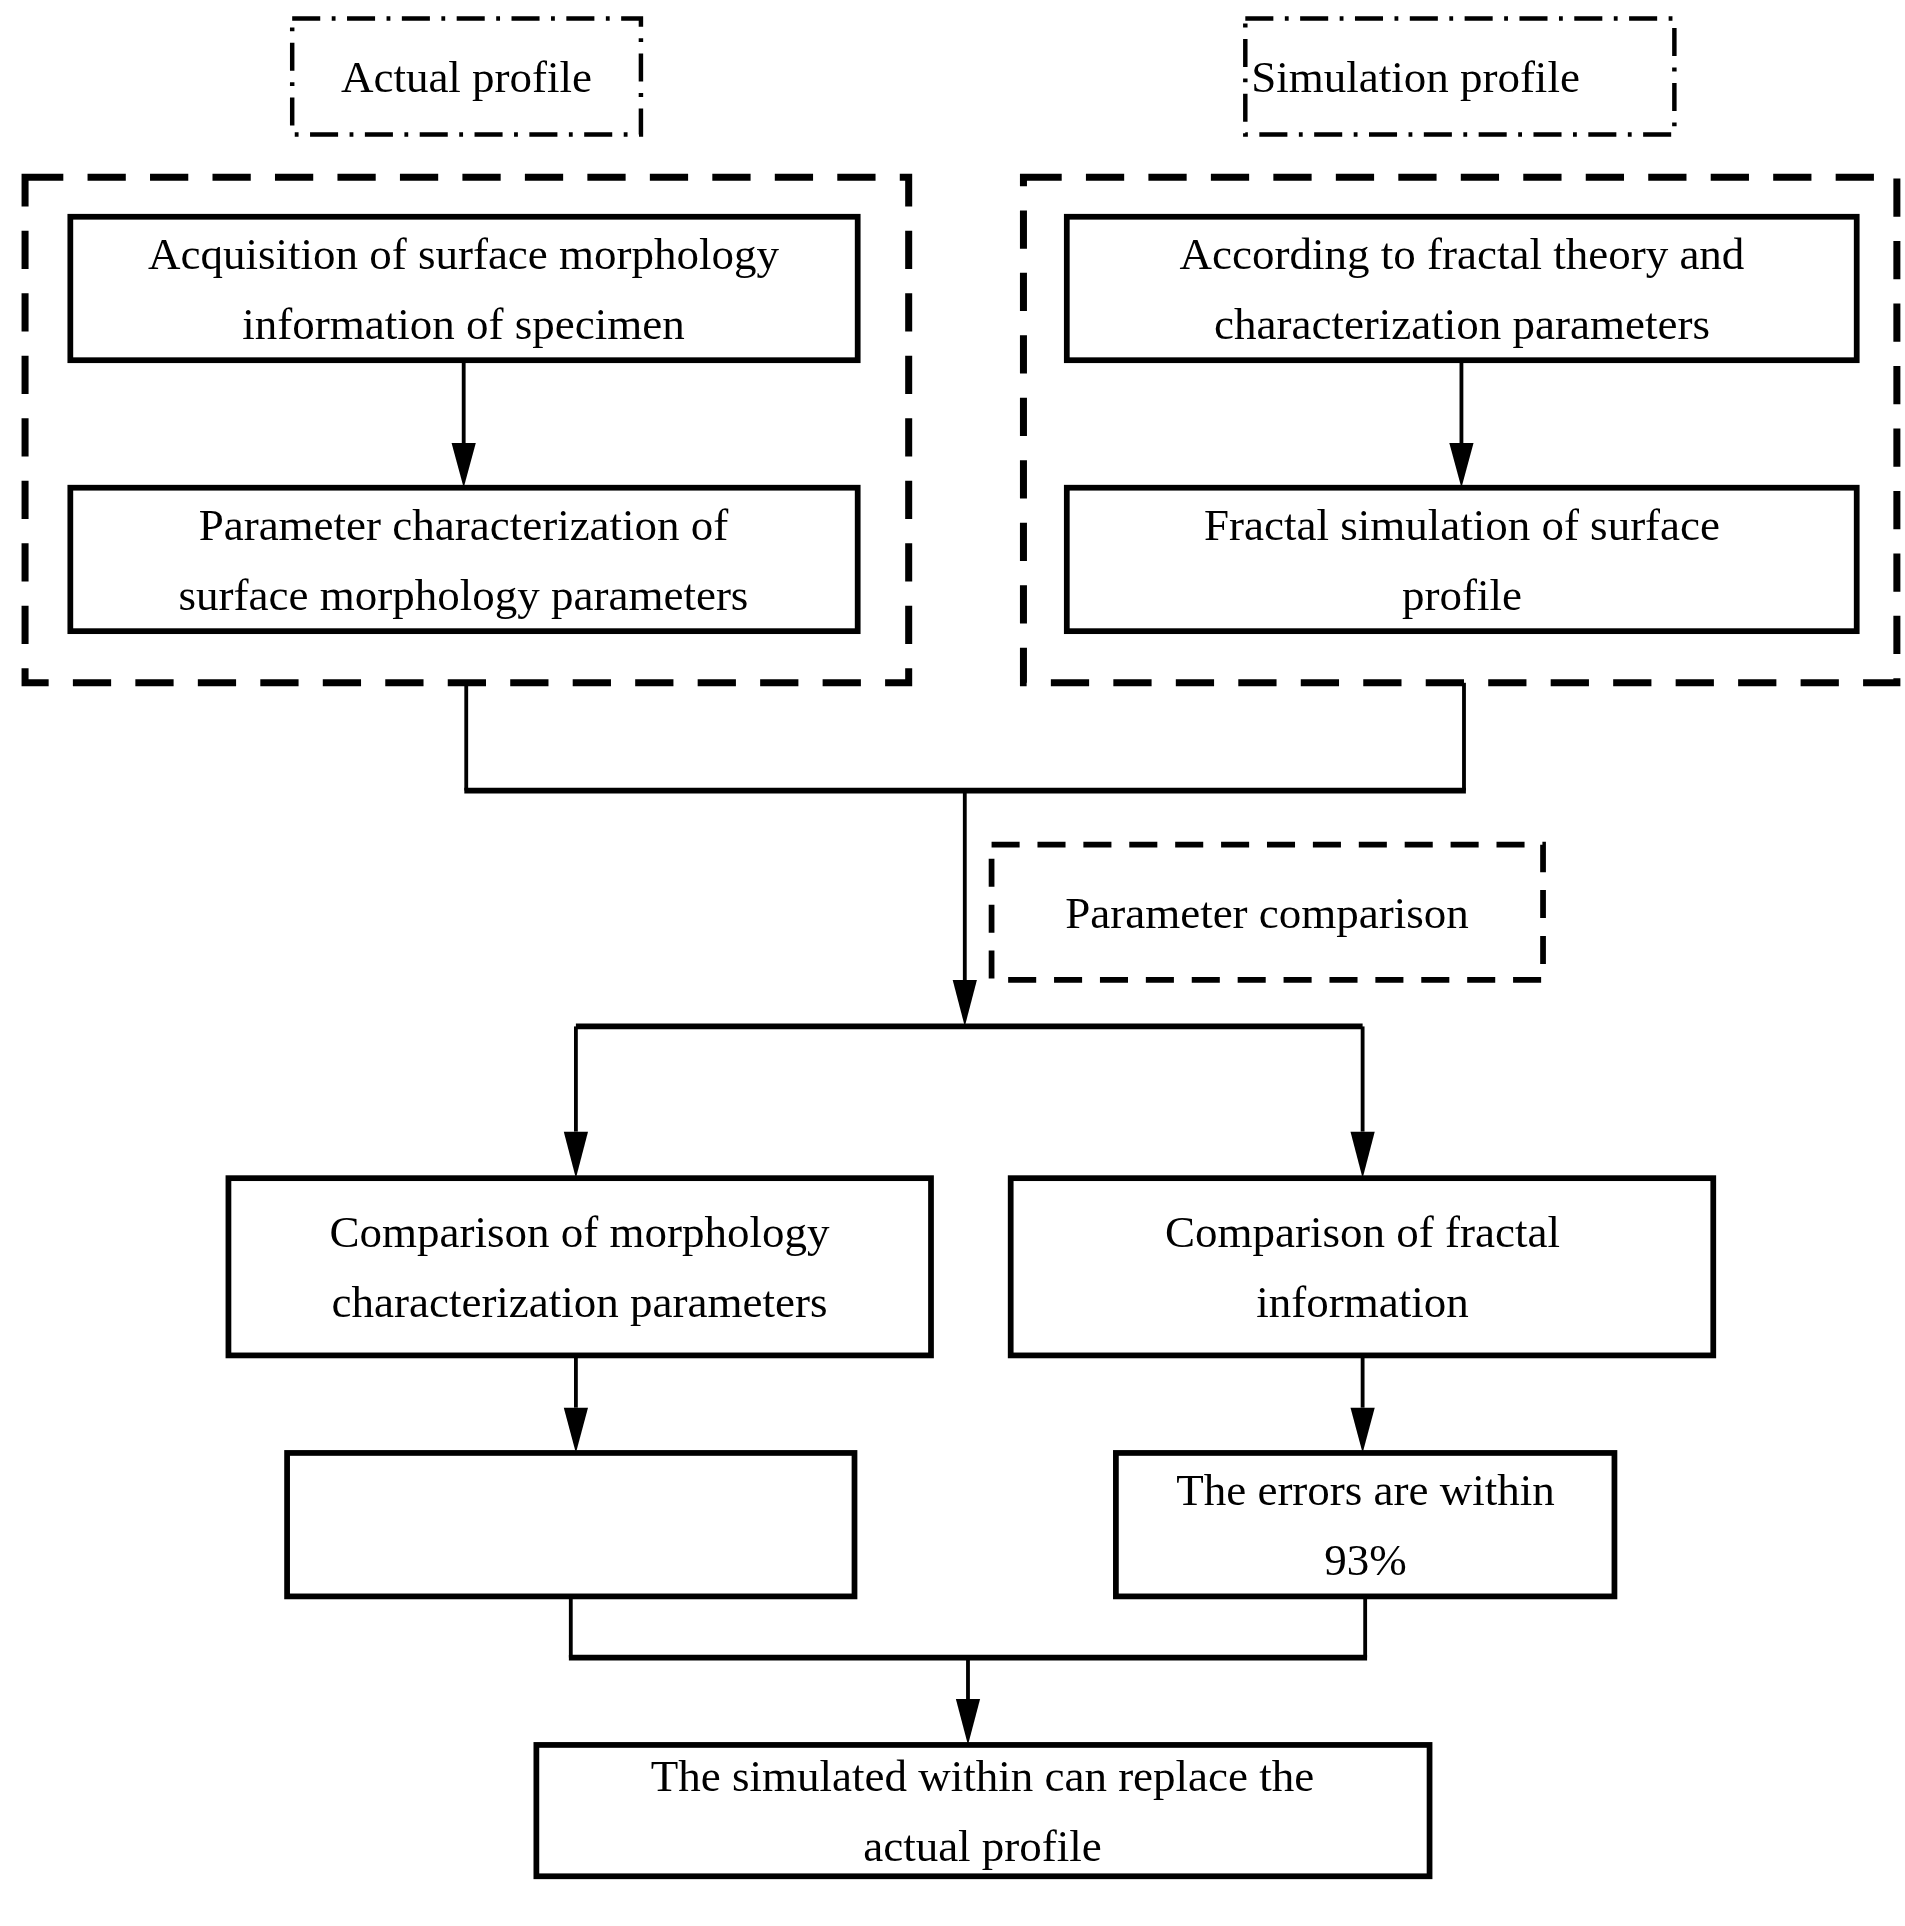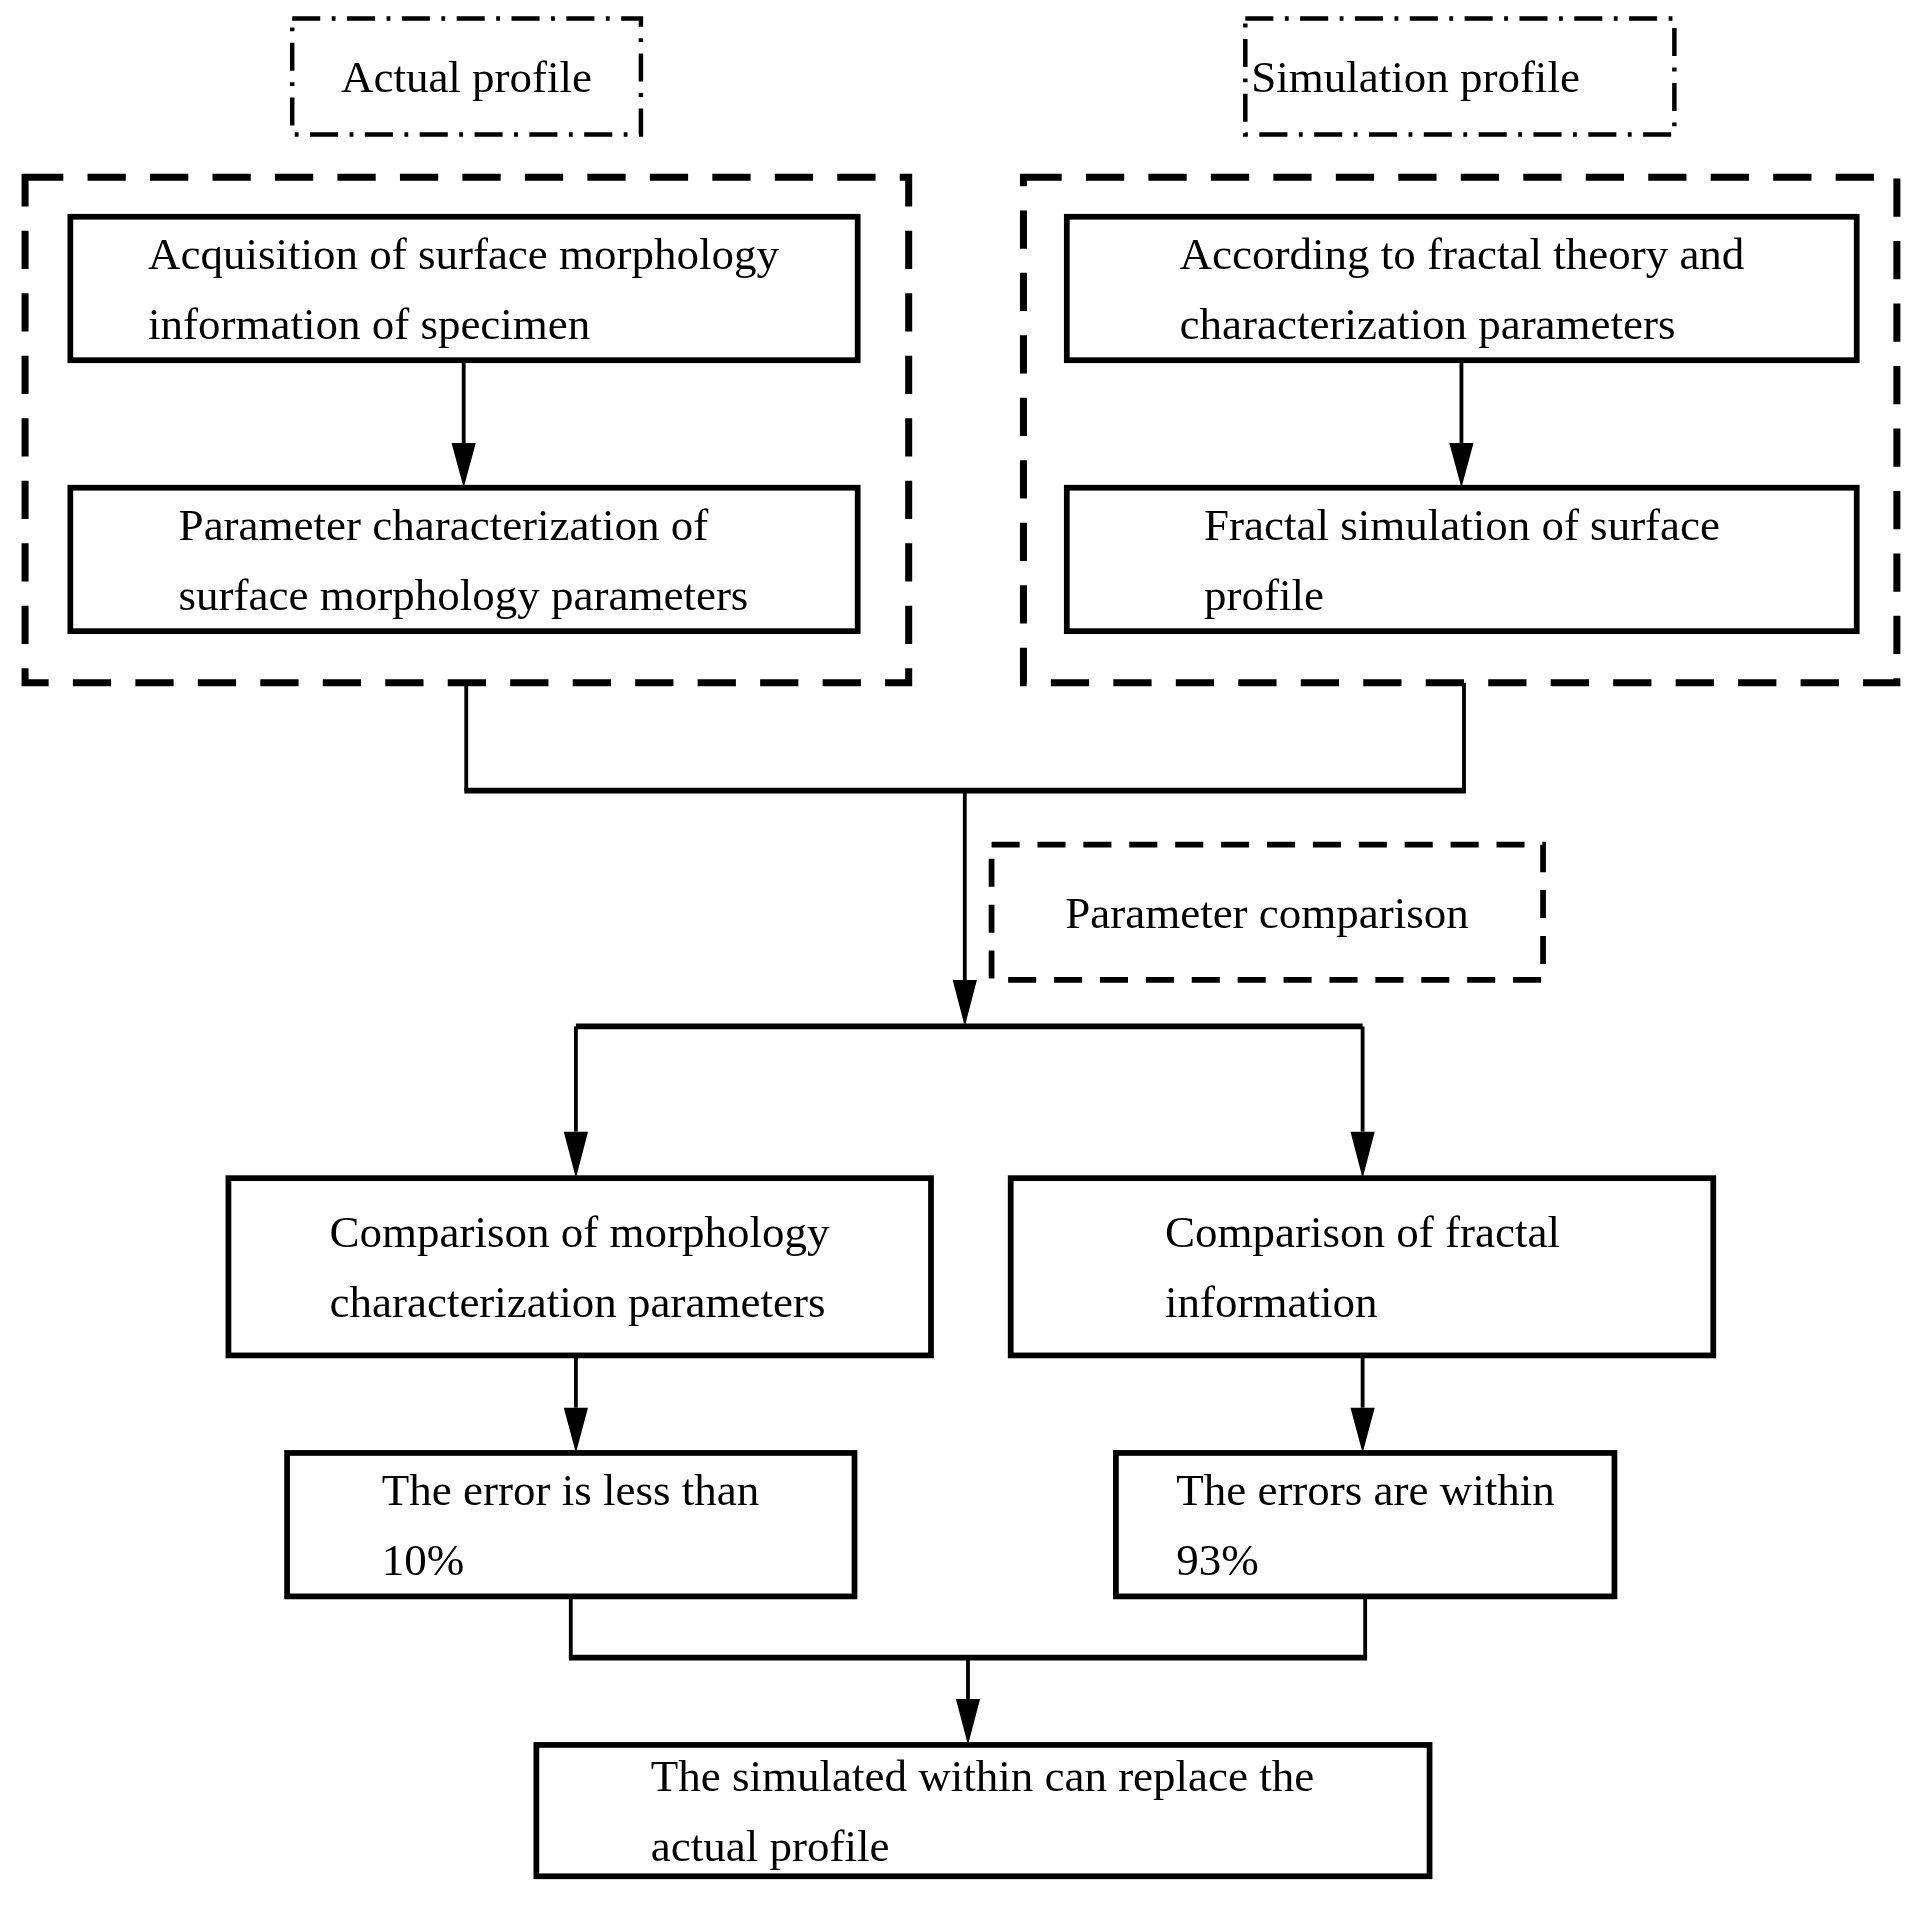--- a/index.html
+++ b/index.html
@@ -14,21 +14,21 @@
   #connectors {
     position: absolute;
     left: 0; top: 0;
     width: 1906px; height: 1926px;
   }
   .label {
     position: absolute;
     display: flex;
     align-items: center;
     justify-content: center;
-    text-align: left;
+    text-align: center;
     white-space: pre-line;
     font-size: 45px;
     line-height: 70px;
     color: #000000;
   }
 </style>
 </head>
 <body>
 
 <div id="canvas">
@@ -104,22 +104,20 @@
 profile</div>
 
   <div class="label" style="left:991px; top:845px; width:552px; height:135px;">Parameter comparison</div>
 
   <div class="label" style="left:228px; top:1178px; width:703px; height:177px;">Comparison of morphology
 characterization parameters</div>
 
   <div class="label" style="left:1011px; top:1178px; width:703px; height:177px;">Comparison of fractal
 information</div>
 
-  <div class="label" style="left:287px; top:1453px; width:567px; height:143px;">The error is less than
-10%</div>
 
   <div class="label" style="left:1116px; top:1453px; width:499px; height:143px;">The errors are within
 93%</div>
 
   <div class="label" style="left:536px; top:1745px; width:893px; height:131px;">The simulated within can replace the
 actual profile</div>
 
 </div>
 
 

